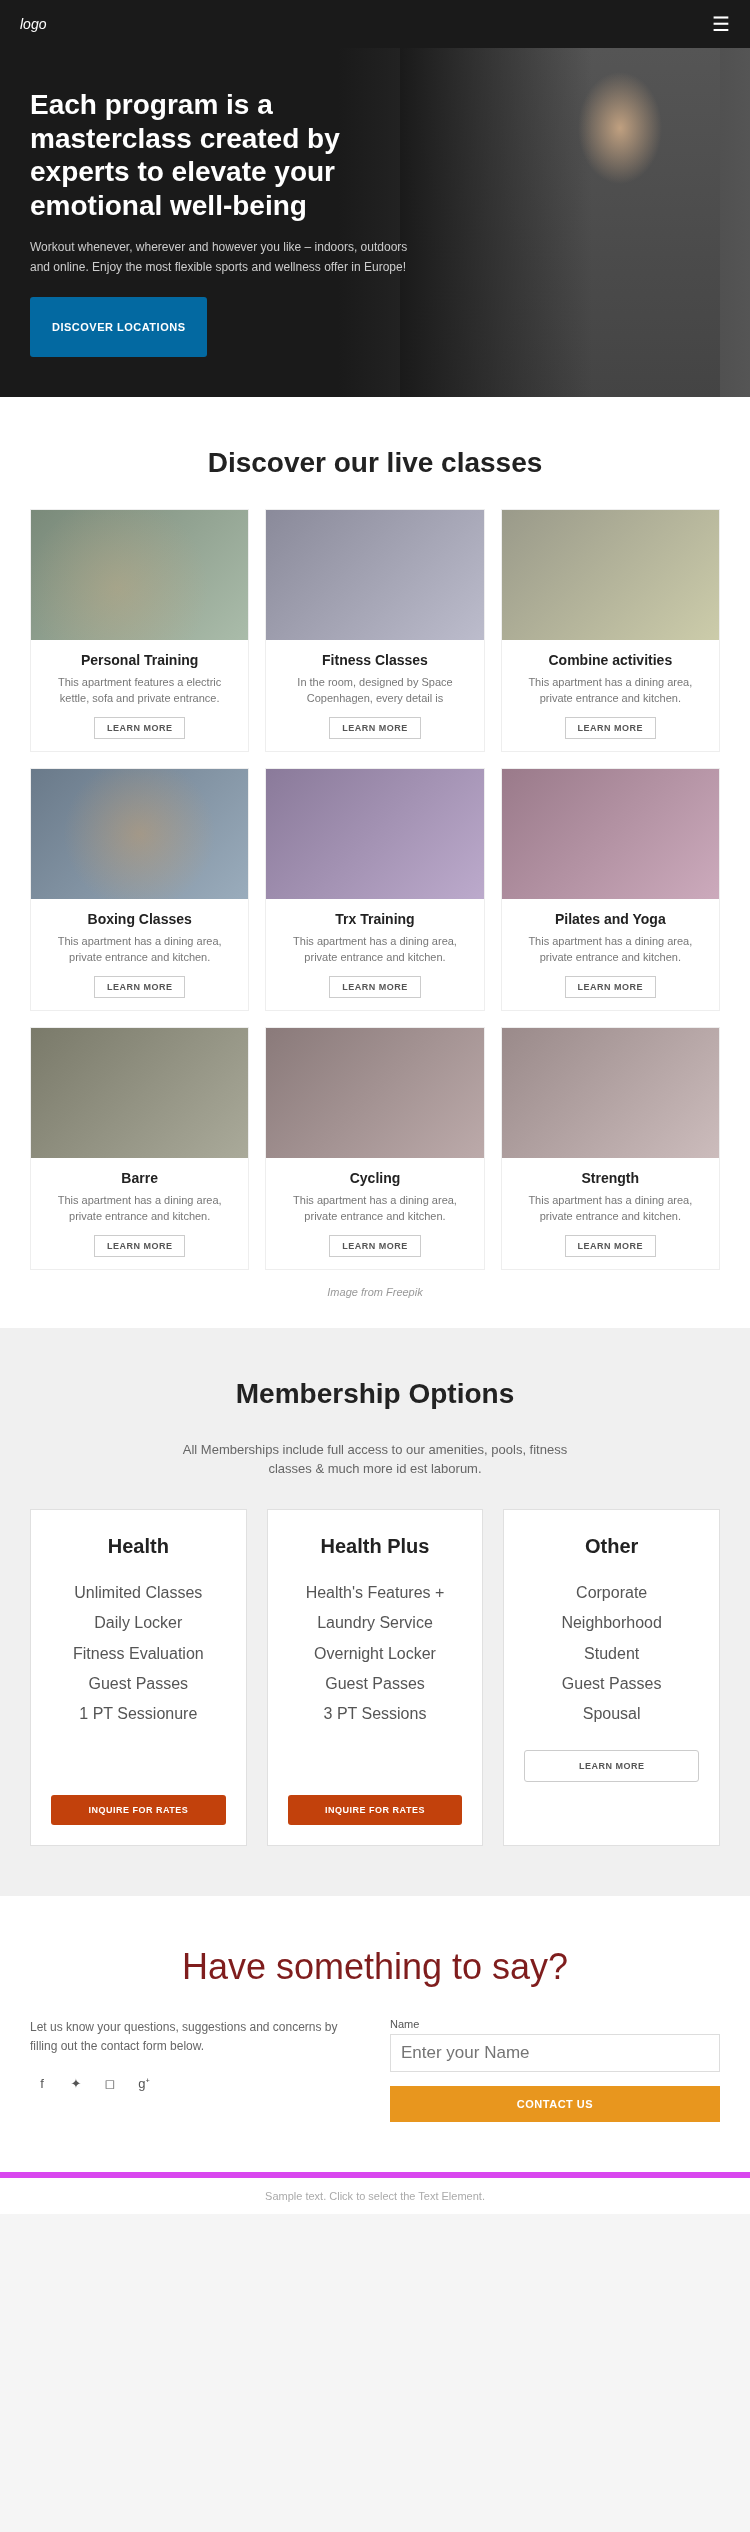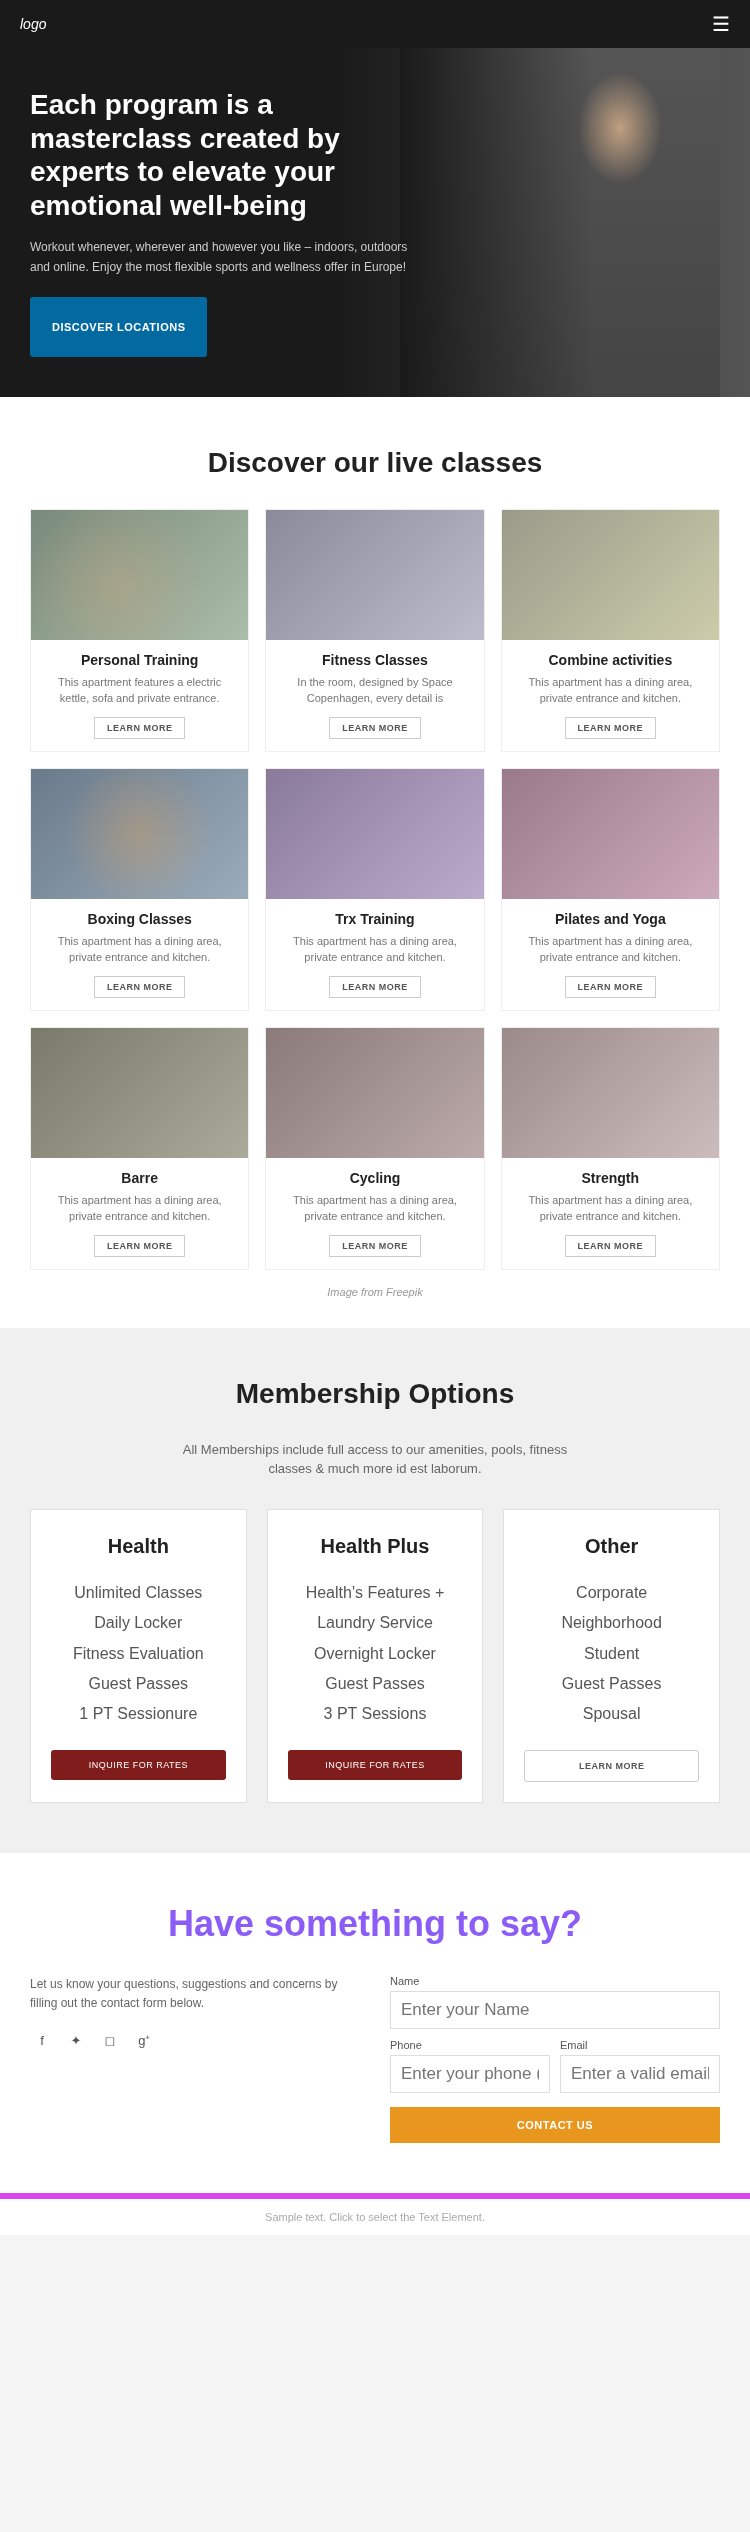--- a/index.html
+++ b/index.html
@@ -211,31 +211,32 @@
       list-style: none;
       margin-bottom: 20px;
     }
     .membership-features li {
       font-size: 16px;
       color: #555;
       padding: 4px 0;
       line-height: 1.4;
     }
     .membership-btn {
-      background: #7f1d1d;
+      background: #c2410c;
       color: #fff;
       border: none;
       padding: 10px 18px;
       font-size: 9px;
-      font-weight: normal;
+      font-weight: bold;
       text-transform: uppercase;
       border-radius: 3px;
       cursor: pointer;
       letter-spacing: 0.5px;
       width: 100%;
+      margin-top: 45px;
     }
     .membership-btn-outline {
       background: transparent;
       color: #555;
       border: 1px solid #ccc;
       padding: 10px 18px;
       font-size: 9px;
       font-weight: bold;
       text-transform: uppercase;
       border-radius: 3px;
@@ -245,23 +246,23 @@
     }
 
     
     .section-contact {
       background: #fff;
       padding: 50px 30px;
     }
     .contact-title {
       text-align: center;
       font-size: 36px;
-      font-weight: 700;
+      font-weight: 400;
       margin-bottom: 30px;
-      color: #8b5cf6;
+      color: #7f1d1d;
     }
     .contact-grid {
       display: grid;
       grid-template-columns: 1fr 1fr;
       gap: 30px;
       align-items: start;
     }
     .contact-left {
       padding-right: 10px;
     }
@@ -491,28 +492,18 @@
         <span class="social-icon">✦</span>
         <span class="social-icon">◻</span>
         <span class="social-icon">g⁺</span>
       </div>
     </div>
     <div class="contact-right">
       <div class="form-group">
         <label class="form-label">Name</label>
         <input class="form-input" type="text" placeholder="Enter your Name" style="">
       </div>
-      <div class="form-row">
-        <div class="form-group">
-          <label class="form-label">Phone</label>
-          <input class="form-input" type="text" placeholder="Enter your phone (e.g. +1#)" style="">
-        </div>
-        <div class="form-group">
-          <label class="form-label">Email</label>
-          <input class="form-input" type="email" placeholder="Enter a valid email address" style="">
-        </div>
-      </div>
       <button class="contact-submit-btn">CONTACT US</button>
     </div>
   </div>
 </section>
 
 <div class="footer-note">Sample text. Click to select the Text Element.</div>
 
 </body></html>

